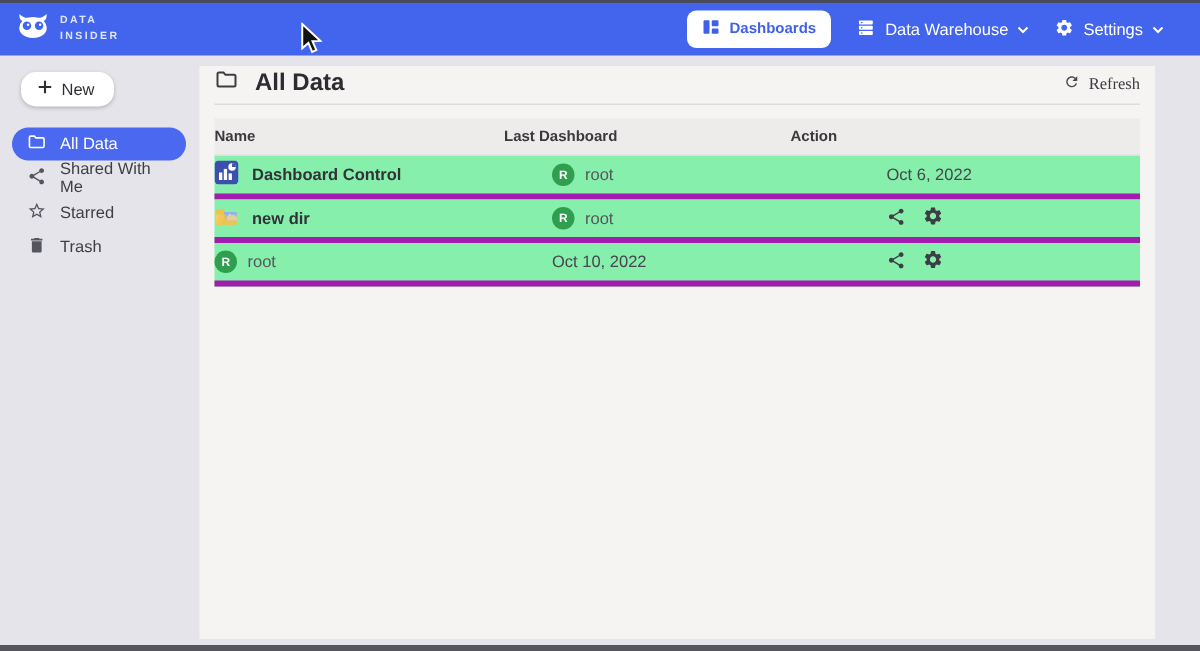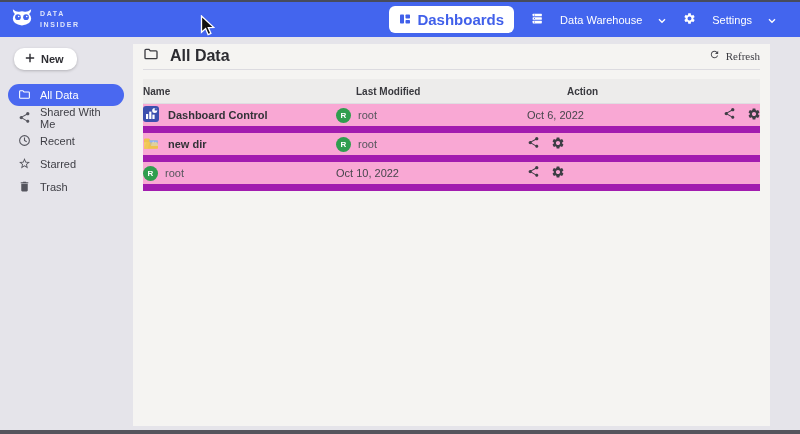--- a/index.html
+++ b/index.html
@@ -9,51 +9,51 @@
   .edge-top { position:absolute; top:0; left:0; right:0; height:2px; background:#474b5c; }
   .edge-bottom { position:absolute; bottom:0; left:0; right:0; height:4px; background:#55555d; }
 
   
   .appbar { position:absolute; top:2px; left:0; right:0; height:35px; background:#4365ee;
             display:flex; align-items:center; padding:0 24px 0 11px; color:#fff; }
   .brand { display:flex; align-items:center; gap:7px; }
   .brand-text { font-size:7px; font-weight:bold; letter-spacing:1.6px; line-height:1.5; color:#dfe5fb; }
   .appbar-right { margin-left:auto; display:flex; align-items:center; gap:17px; }
   .btn-dashboards { display:flex; align-items:center; gap:6px; background:#fff; color:#4160ea;
-                    font-weight:bold; font-size:15px; padding:5px 10px; border-radius:6px; border:none;
+                    font-weight:bold; font-size:10px; padding:5px 10px; border-radius:6px; border:none;
                     font-family:inherit; cursor:default; }
-  .nav-link { display:flex; align-items:center; gap:16px; font-size:11px; color:#fff; font-weight:500; cursor:default; }
+  .nav-link { display:flex; align-items:center; gap:6px; font-size:11px; color:#fff; font-weight:500; cursor:default; }
   .nav-link svg { flex:0 0 auto; }
 
   
   .sidebar { position:absolute; top:37px; left:0; width:133px; bottom:4px; padding:11px 9px 0 8px; }
   .new-btn { display:inline-flex; align-items:flex-end; gap:6px; background:#fff; border:none; border-radius:10px;
-             padding:5px 13px 5px 11px; font-size:11px; font-weight:bold; color:#2e2e33;
+             padding:5px 13px 5px 11px; font-size:11px; font-weight:normal; color:#2e2e33;
              box-shadow:0 1px 3px rgba(0,0,0,.22); margin-left:6px; font-family:inherit; }
   .snav { margin-top:14px; display:flex; flex-direction:column; gap:1px; }
   .snav-item { display:flex; align-items:center; gap:9px; height:22px; padding:0 10px; border-radius:11px;
                font-size:11px; color:#3e3e45; cursor:default; }
   .snav-item svg { color:#55555e; flex:0 0 auto; }
   .snav-item.selected { background:#4a68f0; color:#fff; font-weight:500; }
   .snav-item.selected svg { color:#fff; }
 
   
   .panel { position:absolute; top:44px; left:133px; width:637px; height:382px; background:#f5f4f2; padding:0 10px; }
   .panel-head { height:26px; display:flex; align-items:center; border-bottom:1px solid #dcdbe0; padding-bottom:2px; }
   .panel-head .folder { color:#3c3c41; margin-left:0; }
   .title { font-size:16px; font-weight:600; color:#2c2c31; margin-left:11px; }
   .refresh { margin-left:auto; display:flex; align-items:center; gap:6px; font-size:11px; color:#3c3c42;
              background:none; border:none; font-family:Liberation Serif, serif; cursor:default; }
   .refresh svg { color:#4a4a50; }
 
   .thead { margin-top:9px; display:grid; grid-template-columns:193px 191px 196px 1fr; align-items:center;
            height:25px; background:#edeceb; font-size:10px; font-weight:bold; color:#39393e;
-           border-bottom:1px solid #dfdee2;gap:20px; }
+           border-bottom:1px solid #dfdee2; }
   .trow { display:grid; grid-template-columns:193px 191px 196px 1fr; align-items:center; height:29px;
-          background:#f9a8d4; border-bottom:7px solid #a21caf; cursor:default; }
+          background:#86efac; border-bottom:4px solid #a21caf; cursor:default;gap:32px; }
   .cell-name { display:flex; align-items:center; gap:9px; font-size:11px; font-weight:bold; color:#323237; }
   .cell-owner { display:flex; align-items:center; gap:7px; font-size:11px; color:#55555c; }
   .avatar { width:15px; height:15px; border-radius:50%; background:#2f9e4e; color:#fff; font-size:8px;
             font-weight:bold; display:flex; align-items:center; justify-content:center; }
   .cell-date { font-size:11px; color:#46464c; }
   .cell-action { display:flex; align-items:center; gap:11px; }
   .icon-btn { background:none; border:none; padding:0; color:#3d3d44; display:flex; cursor:default; }
 
   .cursor { position:absolute; left:200px; top:15px; pointer-events:none; }
 </style>
@@ -149,29 +149,20 @@
 
       <div class="snav-item">
         <span>
           <svg width="13" height="13" viewBox="0 0 24 24" fill="currentColor">
             <path d="M18,16.08c-0.76,0-1.44,0.3-1.96,0.77L8.91,12.7C8.96,12.47,9,12.24,9,12s-0.04-0.47-0.09-0.7l7.05-4.11C16.5,7.69,17.21,8,18,8c1.66,0,3-1.34,3-3s-1.34-3-3-3s-3,1.34-3,3c0,0.24,0.04,0.47,0.09,0.7L8.04,9.81C7.5,9.31,6.79,9,6,9c-1.66,0-3,1.34-3,3s1.34,3,3,3c0.79,0,1.5-0.31,2.04-0.81l7.12,4.16c-0.05,0.21-0.08,0.43-0.08,0.65c0,1.61,1.31,2.92,2.92,2.92s2.92-1.31,2.92-2.92S19.61,16.08,18,16.08z"></path>
           </svg>
         </span>
         <span>Shared With Me</span>
       </div>
 
-      <div class="snav-item">
-        <span>
-          <svg width="13" height="13" viewBox="0 0 24 24" fill="none" stroke="currentColor" stroke-width="2">
-            <circle cx="12" cy="12" r="9"></circle>
-              <path d="M12,6.5 V12 l4,2.4"></path>
-          </svg>
-        </span>
-        <span>Recent</span>
-      </div>
 
       <div class="snav-item">
         <span>
           <svg width="13" height="13" viewBox="0 0 24 24" fill="currentColor">
             <path d="M22 9.24l-7.19-.62L12 2 9.19 8.63 2 9.24l5.46 4.73L5.82 21 12 17.27 18.18 21l-1.63-7.03L22 9.24zM12 15.4l-3.76 2.27 1-4.28-3.32-2.88 4.38-.38L12 6.1l1.71 4.04 4.38.38-3.32 2.88 1 4.28L12 15.4z"></path>
           </svg>
         </span>
         <span>Starred</span>
       </div>
 
@@ -199,21 +190,21 @@
           <svg width="11" height="11" viewBox="0 0 24 24" fill="currentColor">
             <path d="M17.65 6.35C16.2 4.9 14.21 4 12 4c-4.42 0-7.99 3.58-7.99 8s3.57 8 7.99 8c3.73 0 6.84-2.55 7.73-6h-2.08c-.82 2.33-3.04 4-5.65 4-3.31 0-6-2.69-6-6s2.69-6 6-6c1.66 0 3.14.69 4.22 1.78L13 11h7V4l-2.35 2.35z"></path>
           </svg>
         </span>
         <span>Refresh</span>
       </button>
     </div>
 
     <div class="thead">
       <span>Name</span>
-      <span>Last Modified</span>
+      <span>Last Dashboard</span>
       <span>Action</span>
     </div>
 
     <div class="trow">
       <div class="cell-name">
         <span>
           <svg width="16" height="16" viewBox="0 0 16 16">
             <rect x="0" y="0" width="16" height="16" rx="3" fill="#3c4fae"></rect>
             <rect x="3" y="8" width="2.2" height="5" fill="#fff"></rect>
             <rect x="6.2" y="5.6" width="2.2" height="7.4" fill="#fff"></rect>

